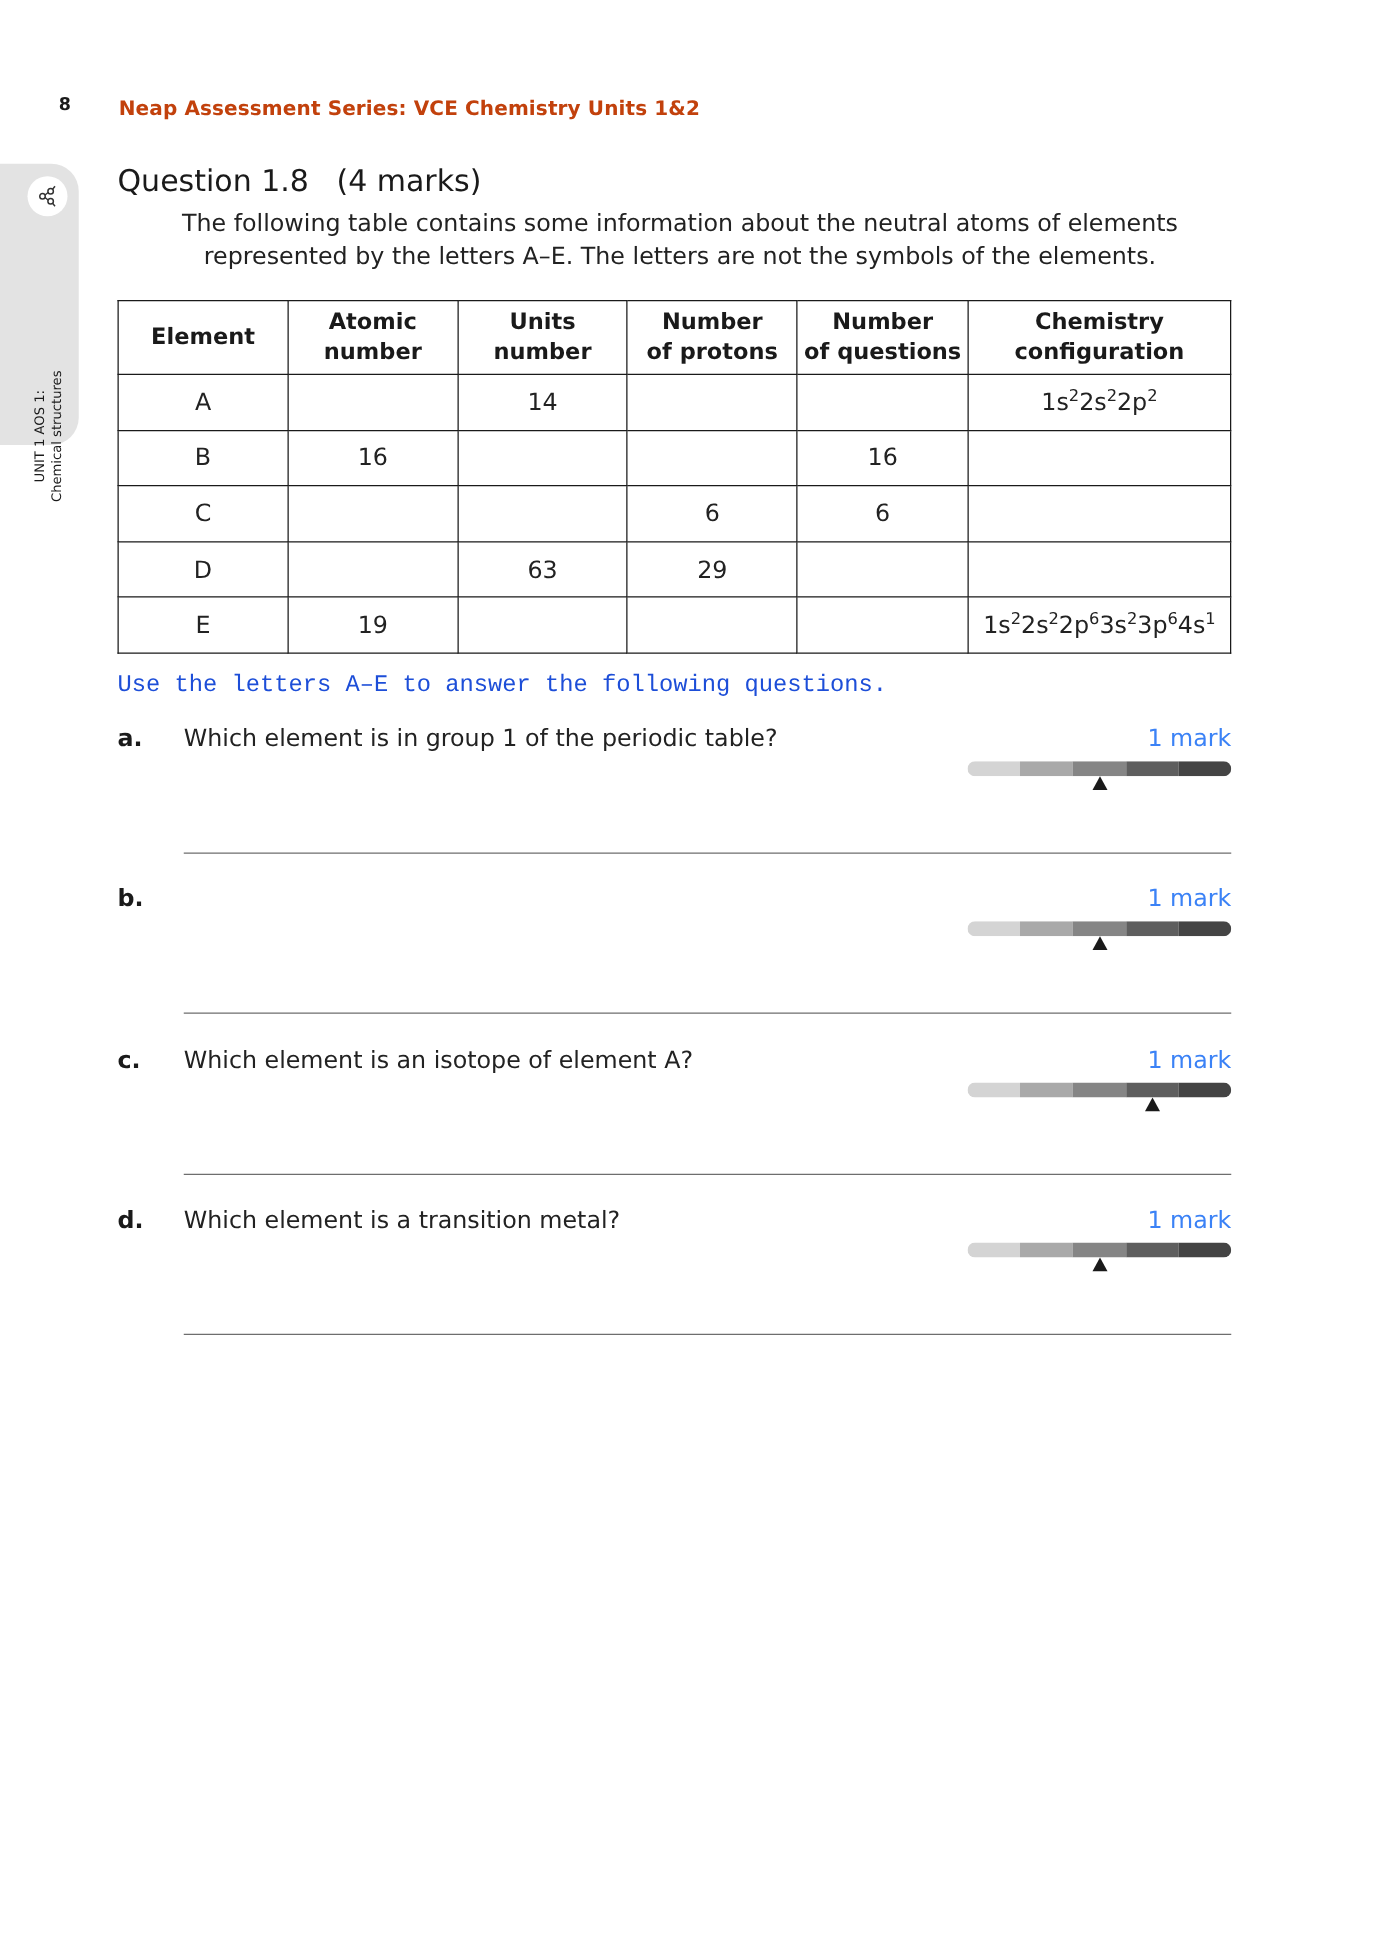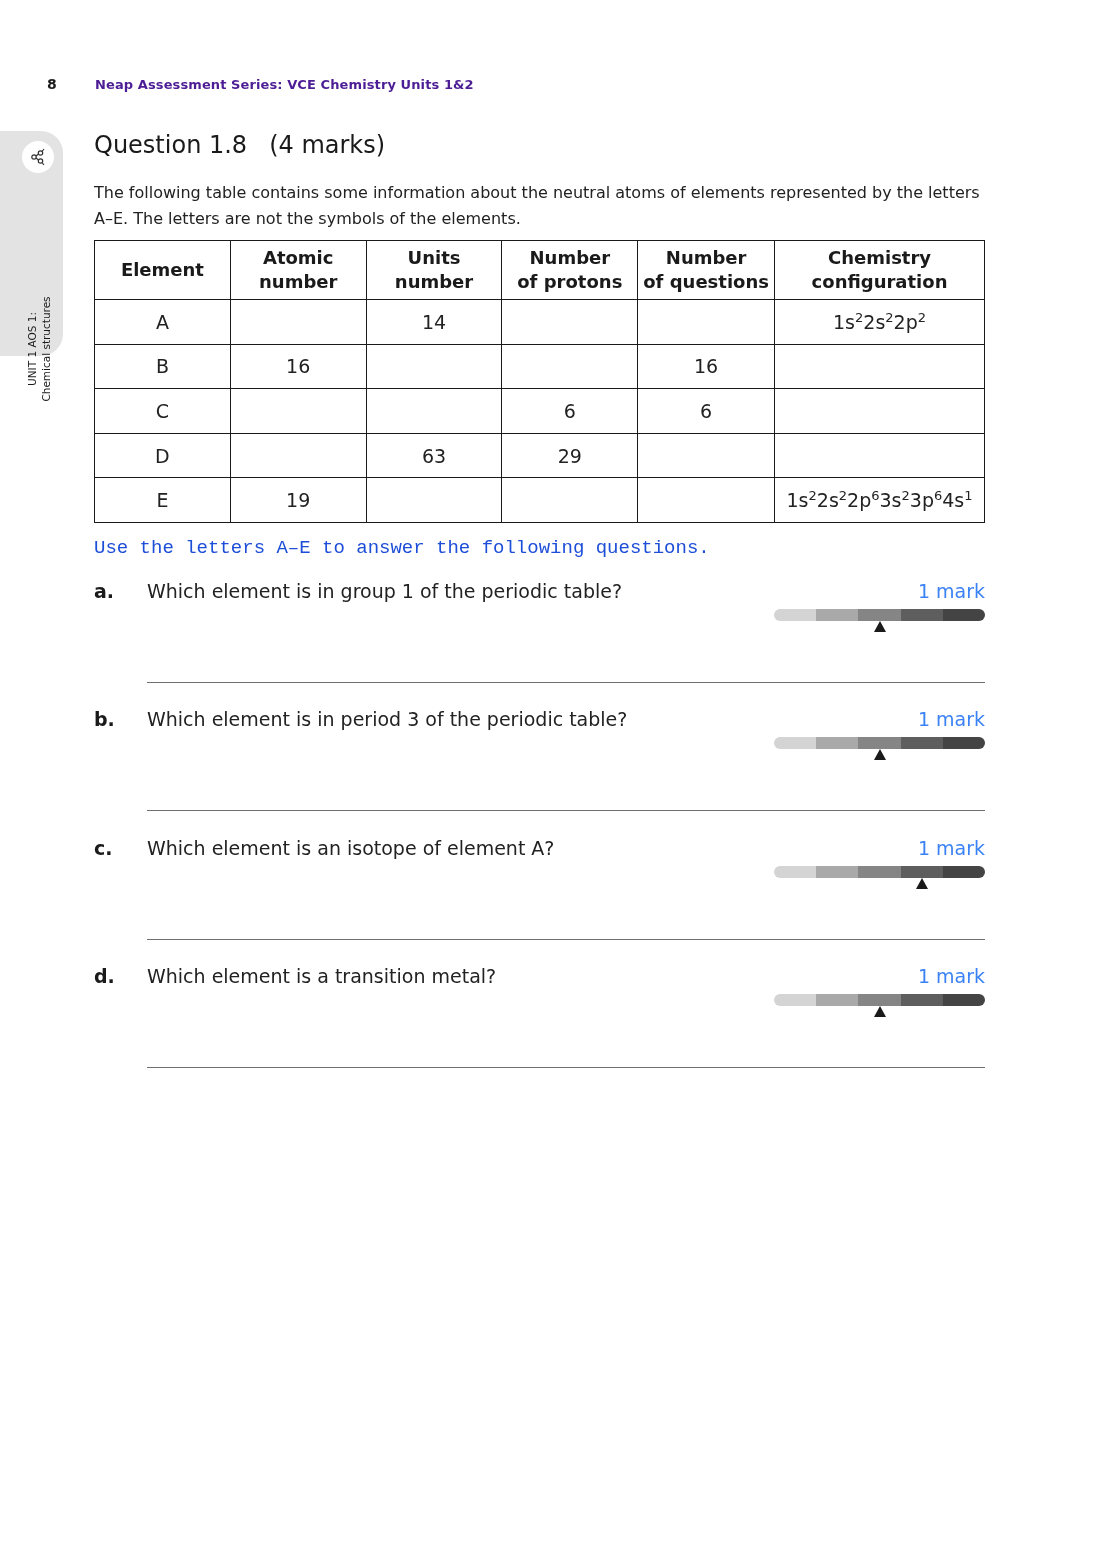--- a/index.html
+++ b/index.html
@@ -17,23 +17,23 @@
       left: 47px;
       top: 76px;
       font-size: 14px;
       font-weight: bold;
       color: #1a1a1a;
     }
     .running-header {
       position: absolute;
       left: 95px;
       top: 77px;
-      font-size: 13px;
+      font-size: 16px;
       font-weight: bold;
-      color: #4c1d95;
+      color: #c2410c;
       letter-spacing: 0.1px;
     }
     .side-tab {
       position: absolute;
       left: 0;
       top: 131px;
       width: 63px;
       height: 225px;
       background: #e3e3e3;
       border-radius: 0 22px 22px 0;
@@ -70,25 +70,26 @@
       font-size: 24px;
       font-weight: normal;
       color: #1a1a1a;
     }
     .question-title .marks {
       margin-left: 22px;
     }
     .intro {
       position: absolute;
       left: 94px;
-      top: 180px;
+      top: 166px;
       width: 900px;
-      font-size: 16px;
+      font-size: 19px;
       line-height: 26px;
       color: #222;
+      text-align: center;
     }
     table.data-table {
       position: absolute;
       left: 94px;
       top: 240px;
       width: 891px;
       border-collapse: collapse;
       font-size: 19px;
       color: #222;
     }
@@ -282,21 +283,20 @@
     <div class="seg s2" style="background: rgb(133, 133, 133);"></div>
     <div class="seg s3" style="background: rgb(94, 94, 94);"></div>
     <div class="seg s4" style="background: rgb(68, 68, 68);"></div>
   </div>
   <div class="marker" style="left:780px;"></div>
   <div class="answer-line"></div>
 </div>
 
 <div class="part" style="top:708px;">
   <div class="letter">b.</div>
-  <div class="qtext">Which element is in period 3 of the periodic table?</div>
   <div class="mark-label">1 mark</div>
   <div class="difficulty">
     <div class="seg s0" style="background: rgb(212, 212, 212);"></div>
     <div class="seg s1" style="background: rgb(169, 169, 169);"></div>
     <div class="seg s2" style="background: rgb(133, 133, 133);"></div>
     <div class="seg s3" style="background: rgb(94, 94, 94);"></div>
     <div class="seg s4" style="background: rgb(68, 68, 68);"></div>
   </div>
   <div class="marker" style="left:780px;"></div>
   <div class="answer-line"></div>

